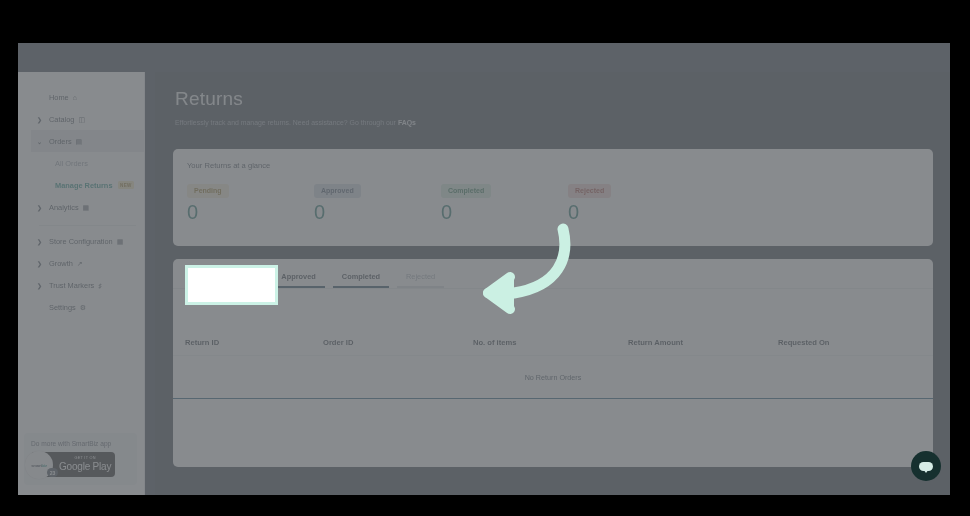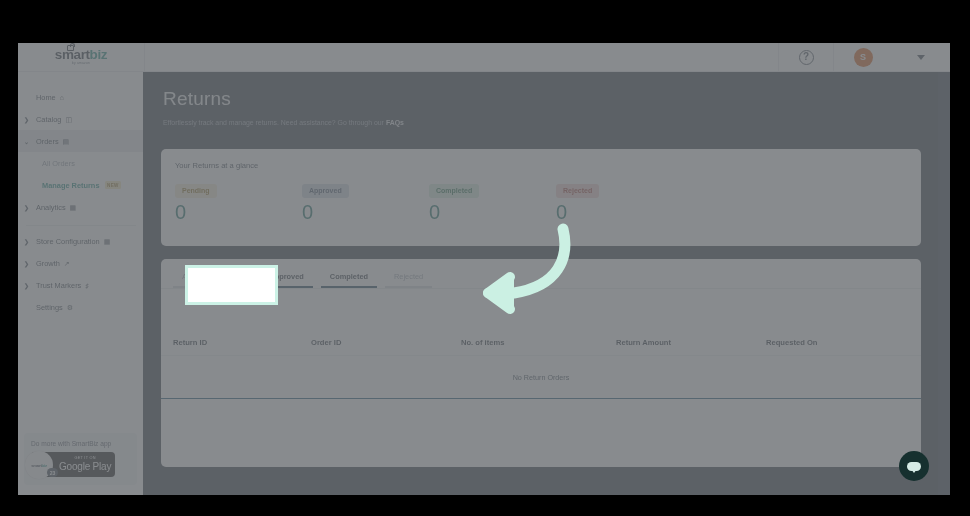--- a/index.html
+++ b/index.html
@@ -70,21 +70,21 @@
     border-top: 5px solid #303a46;
   }
 
   
   #sidebar {
     position: absolute; left: 0; top: 29px;
     width: 127px; height: 423px;
     background: #fff;
     border-right: 1px solid #e3e5e8;
   }
-  #nav-top { padding-top: 14px; }
+  #nav-top { padding-top: 14px; padding-left: 13px; }
   .nav-row {
     position: relative;
     height: 22px; display: flex; align-items: center;
     padding-left: 6px;
     font-size: 7.4px; color: #2d3742;
     cursor: pointer;
   }
   .nav-row.active-parent { background: #e4e6e9; }
   .chev {
     width: 12px; flex: 0 0 12px;
@@ -143,21 +143,21 @@
     position: absolute; left: 16px; top: 16px;
     min-width: 11px; height: 9px; border-radius: 5px;
     background: #2f3a46; color:#fff;
     font-size: 5px; font-weight:700;
     display:flex; align-items:center; justify-content:center;
     padding: 0 2px;
   }
 
   
   #main {
-    position: absolute; left: 125px; top: 29px;
+    position: absolute; left: 137px; top: 29px;
     width: 795px; height: 423px;
     background: #272f3a;
     overflow: hidden;
   }
   #page-head { padding: 16px 0 0 20px; }
   #page-title { font-size: 19px; color: #e6e9ec; font-weight: 400; letter-spacing: .2px; }
   #page-sub {
     margin-top: 9px; font-size: 6.9px; color: #9aa3ad;
   }
   #page-sub b { color: #d8dde2; font-weight: 700; margin-left: 2px; }
@@ -263,43 +263,20 @@
   #arrow-layer {
     position: absolute; left: 0; top: 0; width: 932px; height: 452px;
     z-index: 8; pointer-events: none;
   }
 </style>
 </head>
 <body>
 
 <div id="frame">
 
-  <div id="topbar">
-    <div id="logo-cell">
-      <div class="logo-wrap">
-        <div class="logo-cart"></div>
-        <div class="logo-text">
-          <span class="logo-smart">smart</span><span class="logo-biz">biz</span>
-        </div>
-        <div class="logo-sub">by amazon</div>
-      </div>
-    </div>
-
-    <div id="topbar-right">
-      <div class="tb-cell" id="help-cell">
-        <div class="help-icon">?</div>
-      </div>
-      <div class="tb-cell" id="avatar-cell">
-        <div class="avatar">S</div>
-      </div>
-      <div class="tb-cell" id="caret-cell">
-        <div class="caret-dn"></div>
-      </div>
-    </div>
-  </div>
 
   <div id="sidebar">
     <div id="nav-top">
 
       <div class="nav-row">
         <span class="chev none">❯</span>
         <span class="nav-label">Home</span>
         <span class="nav-ic">⌂</span>
       </div>
 

